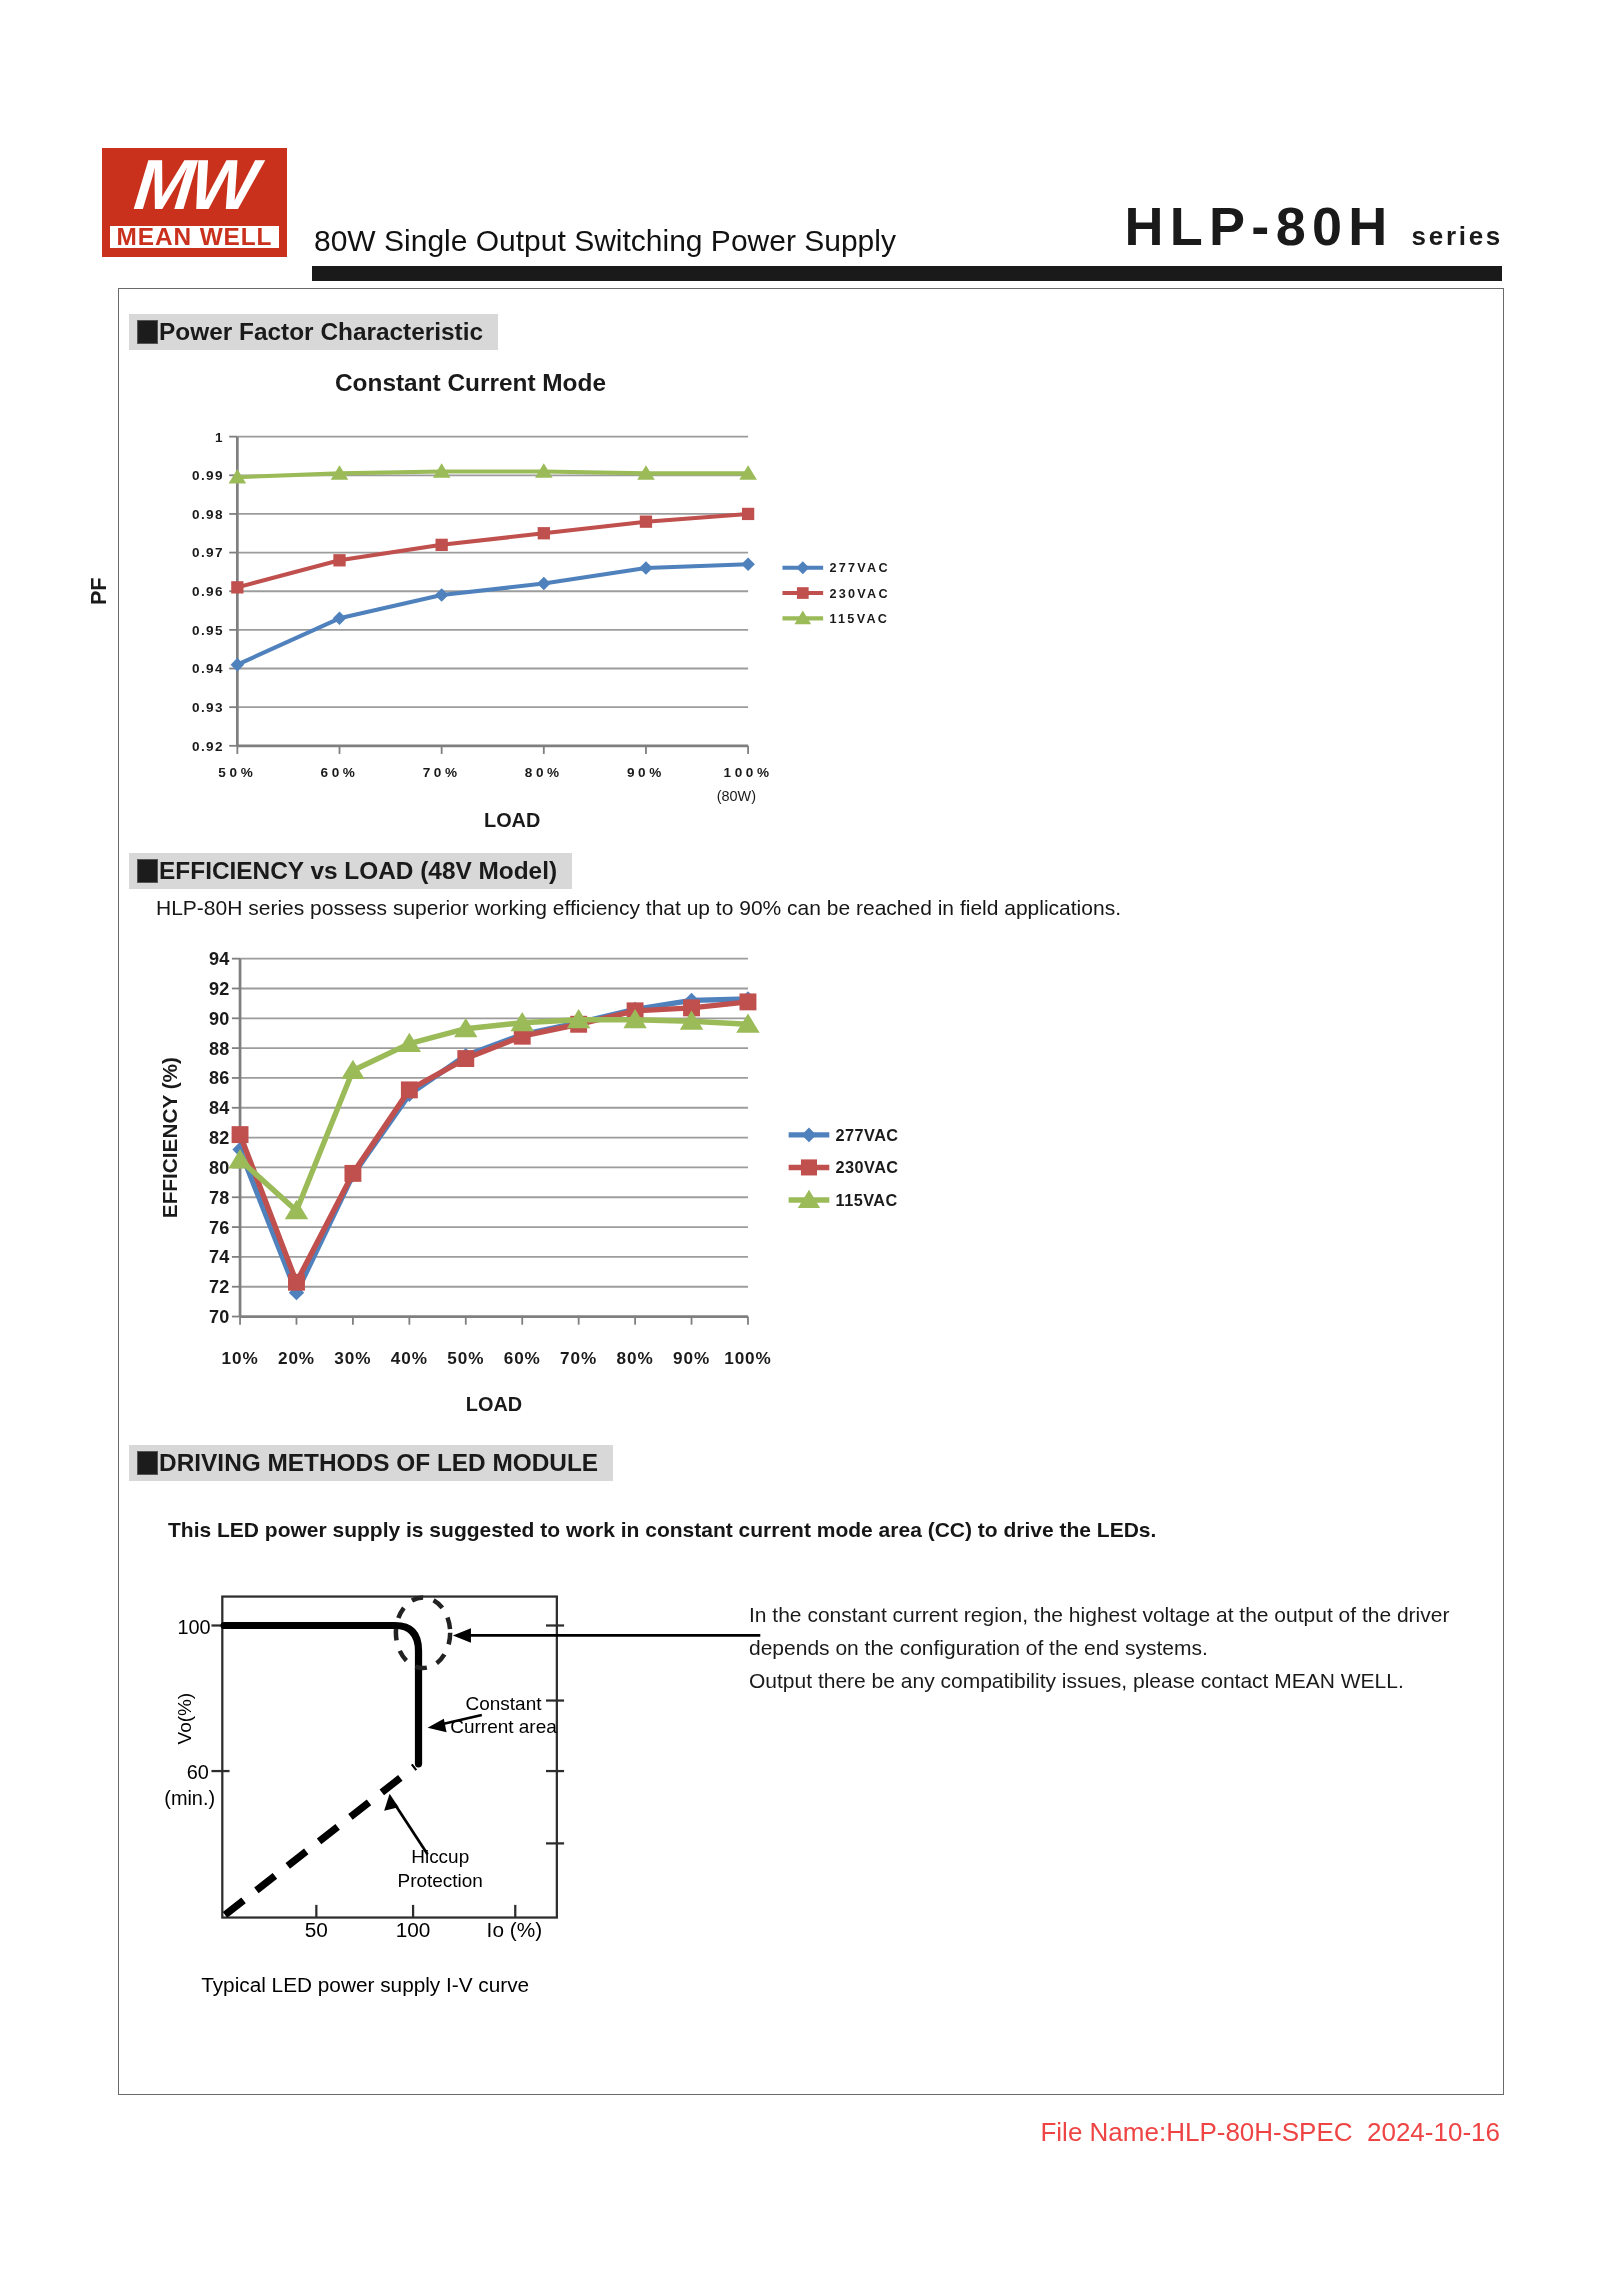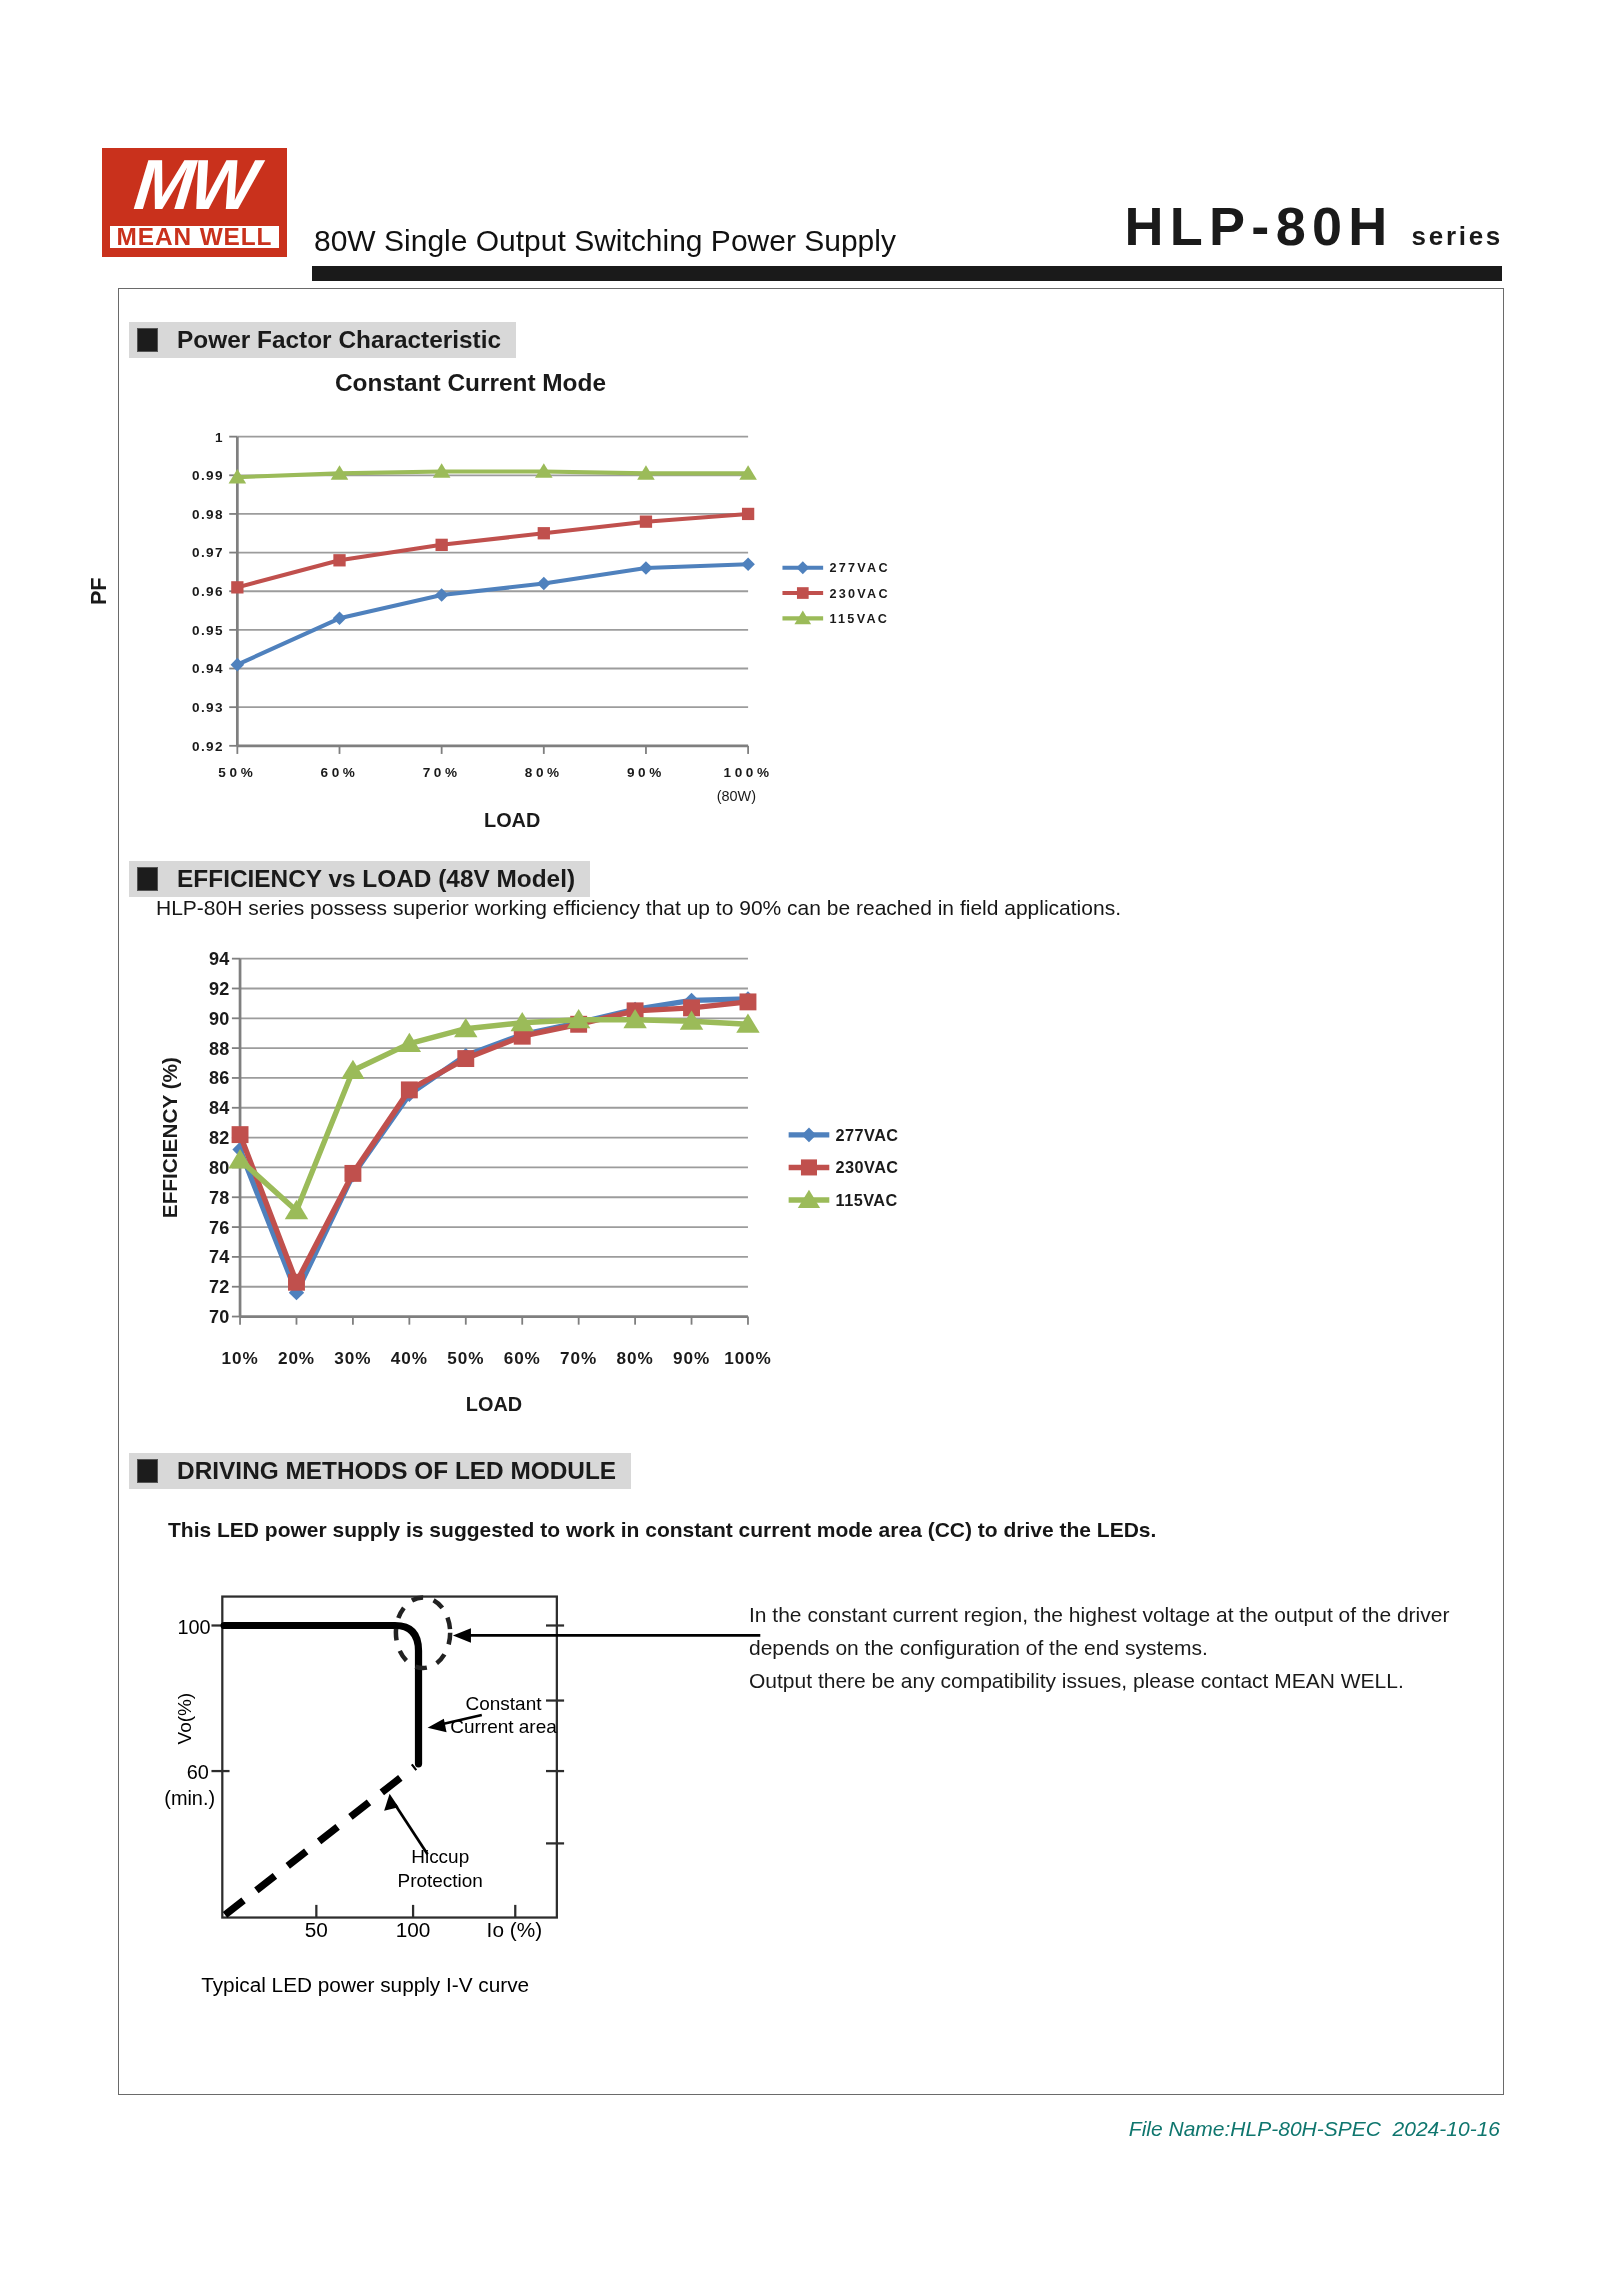--- a/index.html
+++ b/index.html
@@ -15,37 +15,37 @@
              display:flex;align-items:center;justify-content:center;}
   #logo-brand{color:#c9311c;font-weight:700;font-size:24.4px;letter-spacing:0.9px;white-space:nowrap;}
   #subtitle{left:314px;top:224px;font-size:30px;font-weight:500;color:#111;}
   #series-title{right:112px;top:195px;display:flex;align-items:baseline;gap:18px;justify-content:center;}
   #series-name{font-size:54px;font-weight:700;letter-spacing:6.3px;color:#1a1a1a;}
   #series-suffix{font-size:26px;font-weight:700;letter-spacing:2.7px;color:#1a1a1a;}
   #title-bar{left:312px;top:266px;width:1190px;height:15.4px;background:#1a1a1a;}
   
   #frame{left:118px;top:288px;width:1384px;height:1805px;border:1.8px solid #6a6a6a;}
   
-  .sec-header{display:inline-flex;align-items:center;gap:19px;background:#d8d8d8;
-              padding:3.6px 14.5px 4.5px 8.1px;margin-top:8px;}
+  .sec-header{display:inline-flex;align-items:center;gap:1px;background:#d8d8d8;
+              padding:3.6px 14.5px 4.5px 8.1px;}
   .sec-header .bullet{width:19px;height:22px;background:#1c1c1c;border:1.8px solid #555;flex:none;}
   .sec-header .sec-title{font-size:24.4px;font-weight:700;white-space:nowrap;}
   #sec1{left:129px;top:314px;}
   #sec2{left:129px;top:853px;}
   #sec3{left:129px;top:1445px;}
   .desc{font-size:21px;font-weight:400;color:#161616;white-space:nowrap;}
   #sec2-desc{left:156px;top:896px;}
   #sec3-desc{left:168px;top:1518px;font-weight:bold;}
   #chart1-title{left:86px;top:369px;width:769px;text-align:center;
                 font-size:24.4px;font-weight:700;}
   
   #note-block{left:749px;top:1598px;width:764px;}
   #note-block .note-line{height:33px;line-height:33px;font-size:21px;white-space:nowrap;}
   
-  #footer{right:115px;top:2117px;font-size:21px;font-style:italic;color:#0f766e;white-space:pre;}
+  #footer{right:115px;top:2117px;font-size:26px;color:#ef4444;white-space:pre;}
   svg{position:absolute;overflow:visible;}
   svg text{font-family:"Liberation Sans", sans-serif;}
 </style>
 </head>
 <body>
 
 <div id="page">
 
   <div class="abs" id="logo">
     <div id="logo-mw">MW</div>

